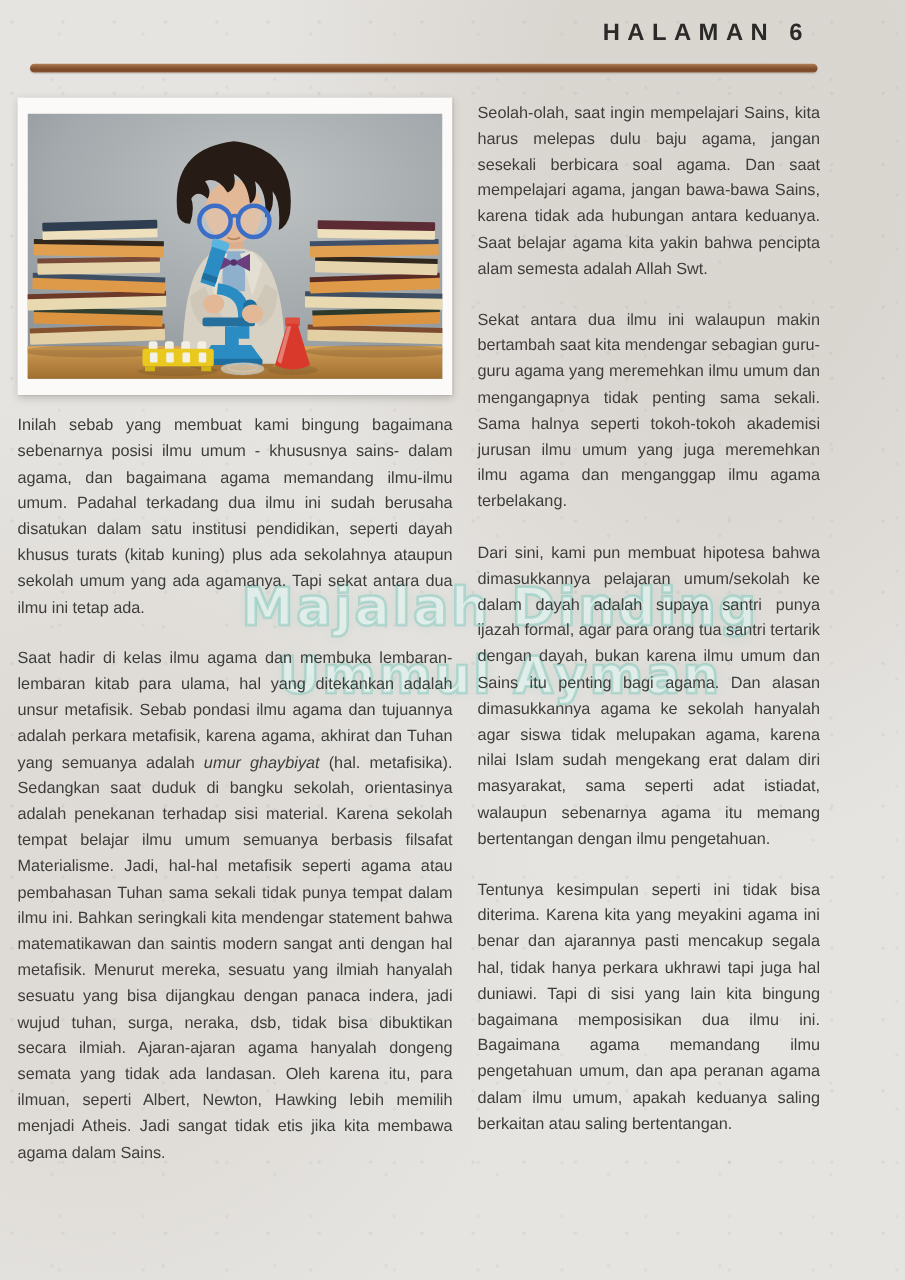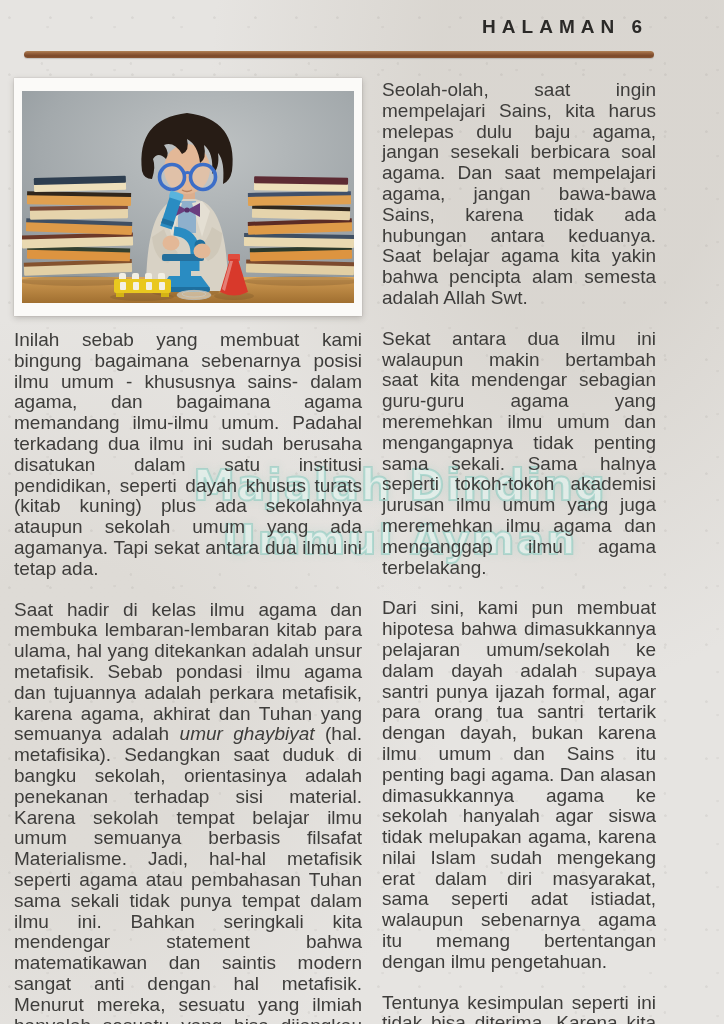--- a/index.html
+++ b/index.html
@@ -29,21 +29,21 @@
     position:absolute; top:51px; left:24px; right:16px; height:7px;
     border-radius:4px;
     background:linear-gradient(180deg,#b08257 0%, #935f3b 35%, #7a4829 70%, #8a5634 100%);
     box-shadow:0 1px 1px rgba(0,0,0,0.15);
   }
 
   .columns{
     position:absolute; top:78px; left:14px; right:14px; bottom:0;
     display:flex; gap:20px; z-index:1;
   }
-  .col{ text-align:justify; font-size:19px; line-height:20.8px; }
+  .col{ text-align:justify; font-size:13px; line-height:20.8px; }
   .col.left{ width:348px; flex:0 0 348px; }
   .col.right{ flex:1; padding-top:2px; }
   .col p{ margin-bottom:20px; }
   .col p:last-child{ margin-bottom:0; }
   .col em{ font-style:italic; }
 
   figure.photo{
     width:348px; height:238px; background:#fbfaf8;
     padding:8px; margin-bottom:14px;
     box-shadow:0 2px 6px rgba(60,55,48,0.25), 0 0 1px rgba(60,55,48,0.3);

